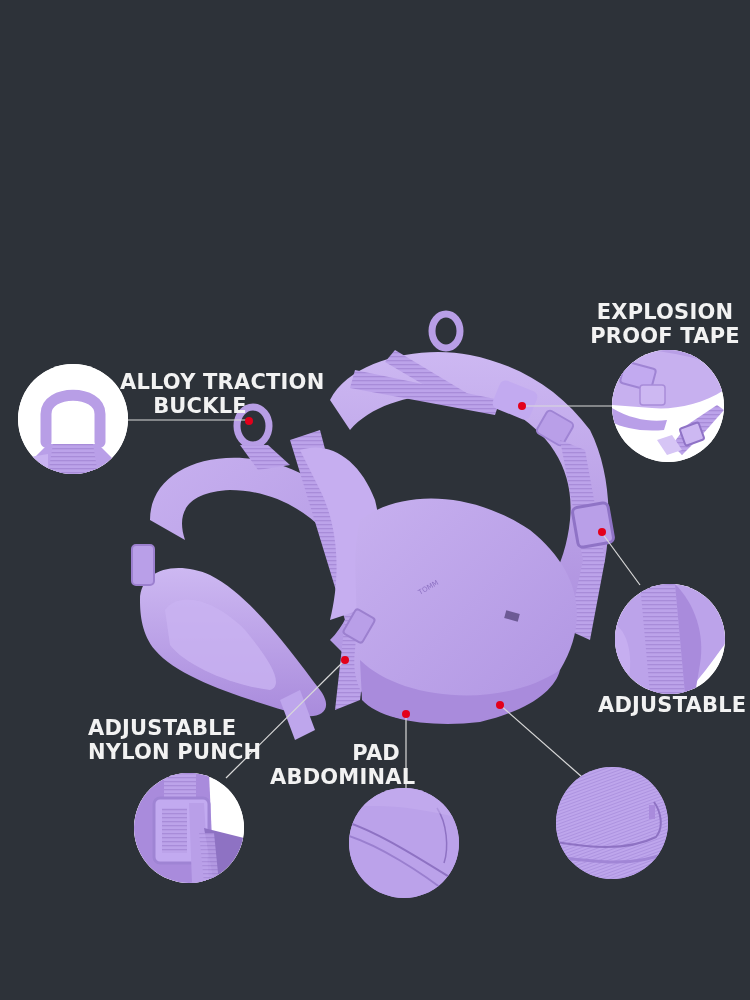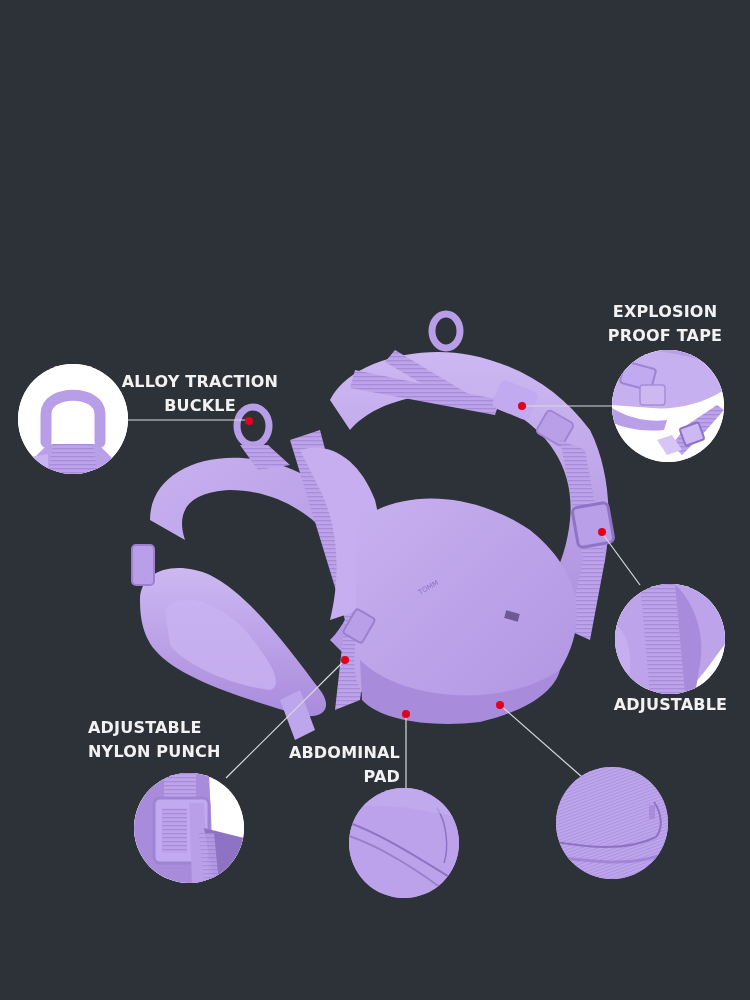--- a/index.html
+++ b/index.html
@@ -6,21 +6,21 @@
   body {
     width: 750px; height: 1000px; overflow: hidden;
     background: #2d3239;
     font-family: "DejaVu Sans", "Liberation Sans", sans-serif;
     position: relative;
   }
   .canvas { position: absolute; left: 0; top: 0; width: 750px; height: 1000px; }
   .label {
     position: absolute;
     color: #f2f2f2;
-    font-size: 16px;
+    font-size: 21px;
     font-weight: 600;
     line-height: 24px;
     letter-spacing: 0.2px;
     white-space: nowrap;
   }
   .label span { display: block; }
   .center { text-align: center; }
   .right { text-align: right; }
   .left { text-align: left; }
   .detail {
@@ -196,18 +196,18 @@
   <div class="label center" style="left:598px;top:693px;width:145px;">
     <span>ADJUSTABLE</span>
   </div>
 
   <div class="label left" style="left:88px;top:716px;width:130px;">
     <span>ADJUSTABLE</span>
     <span>NYLON PUNCH</span>
   </div>
 
   <div class="label right" style="left:270px;top:741px;width:130px;">
+    <span>PAD</span>
     <span>ABDOMINAL</span>
-    <span>PAD</span>
   </div>
 
 
 </div>
 
 </body></html>

